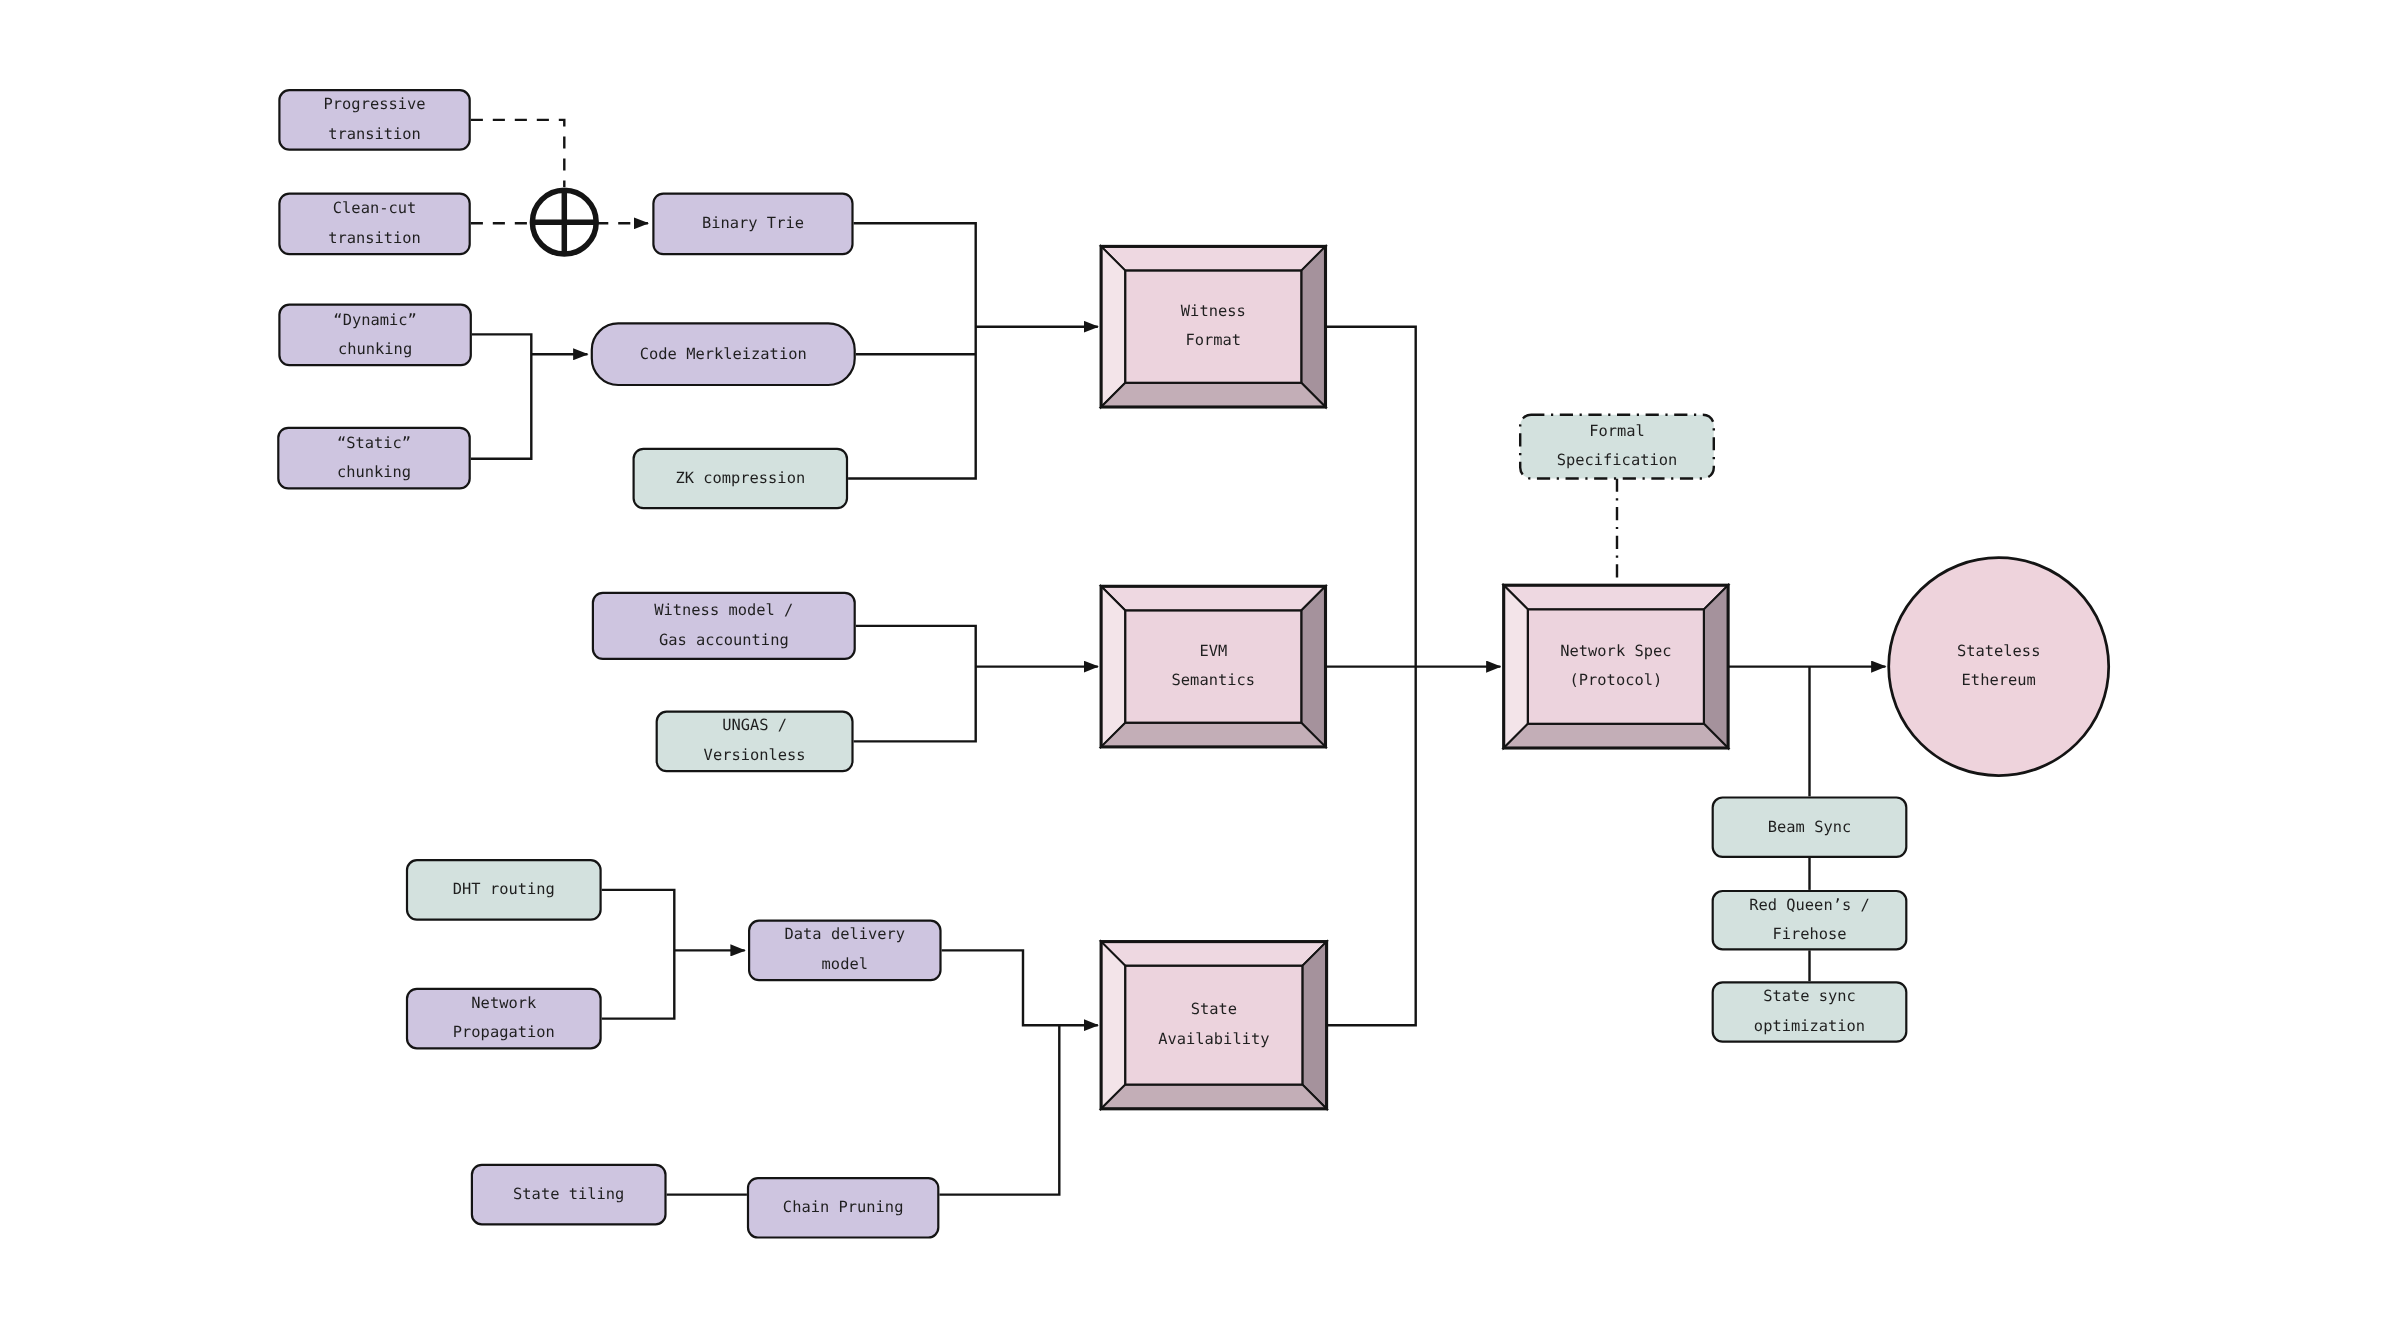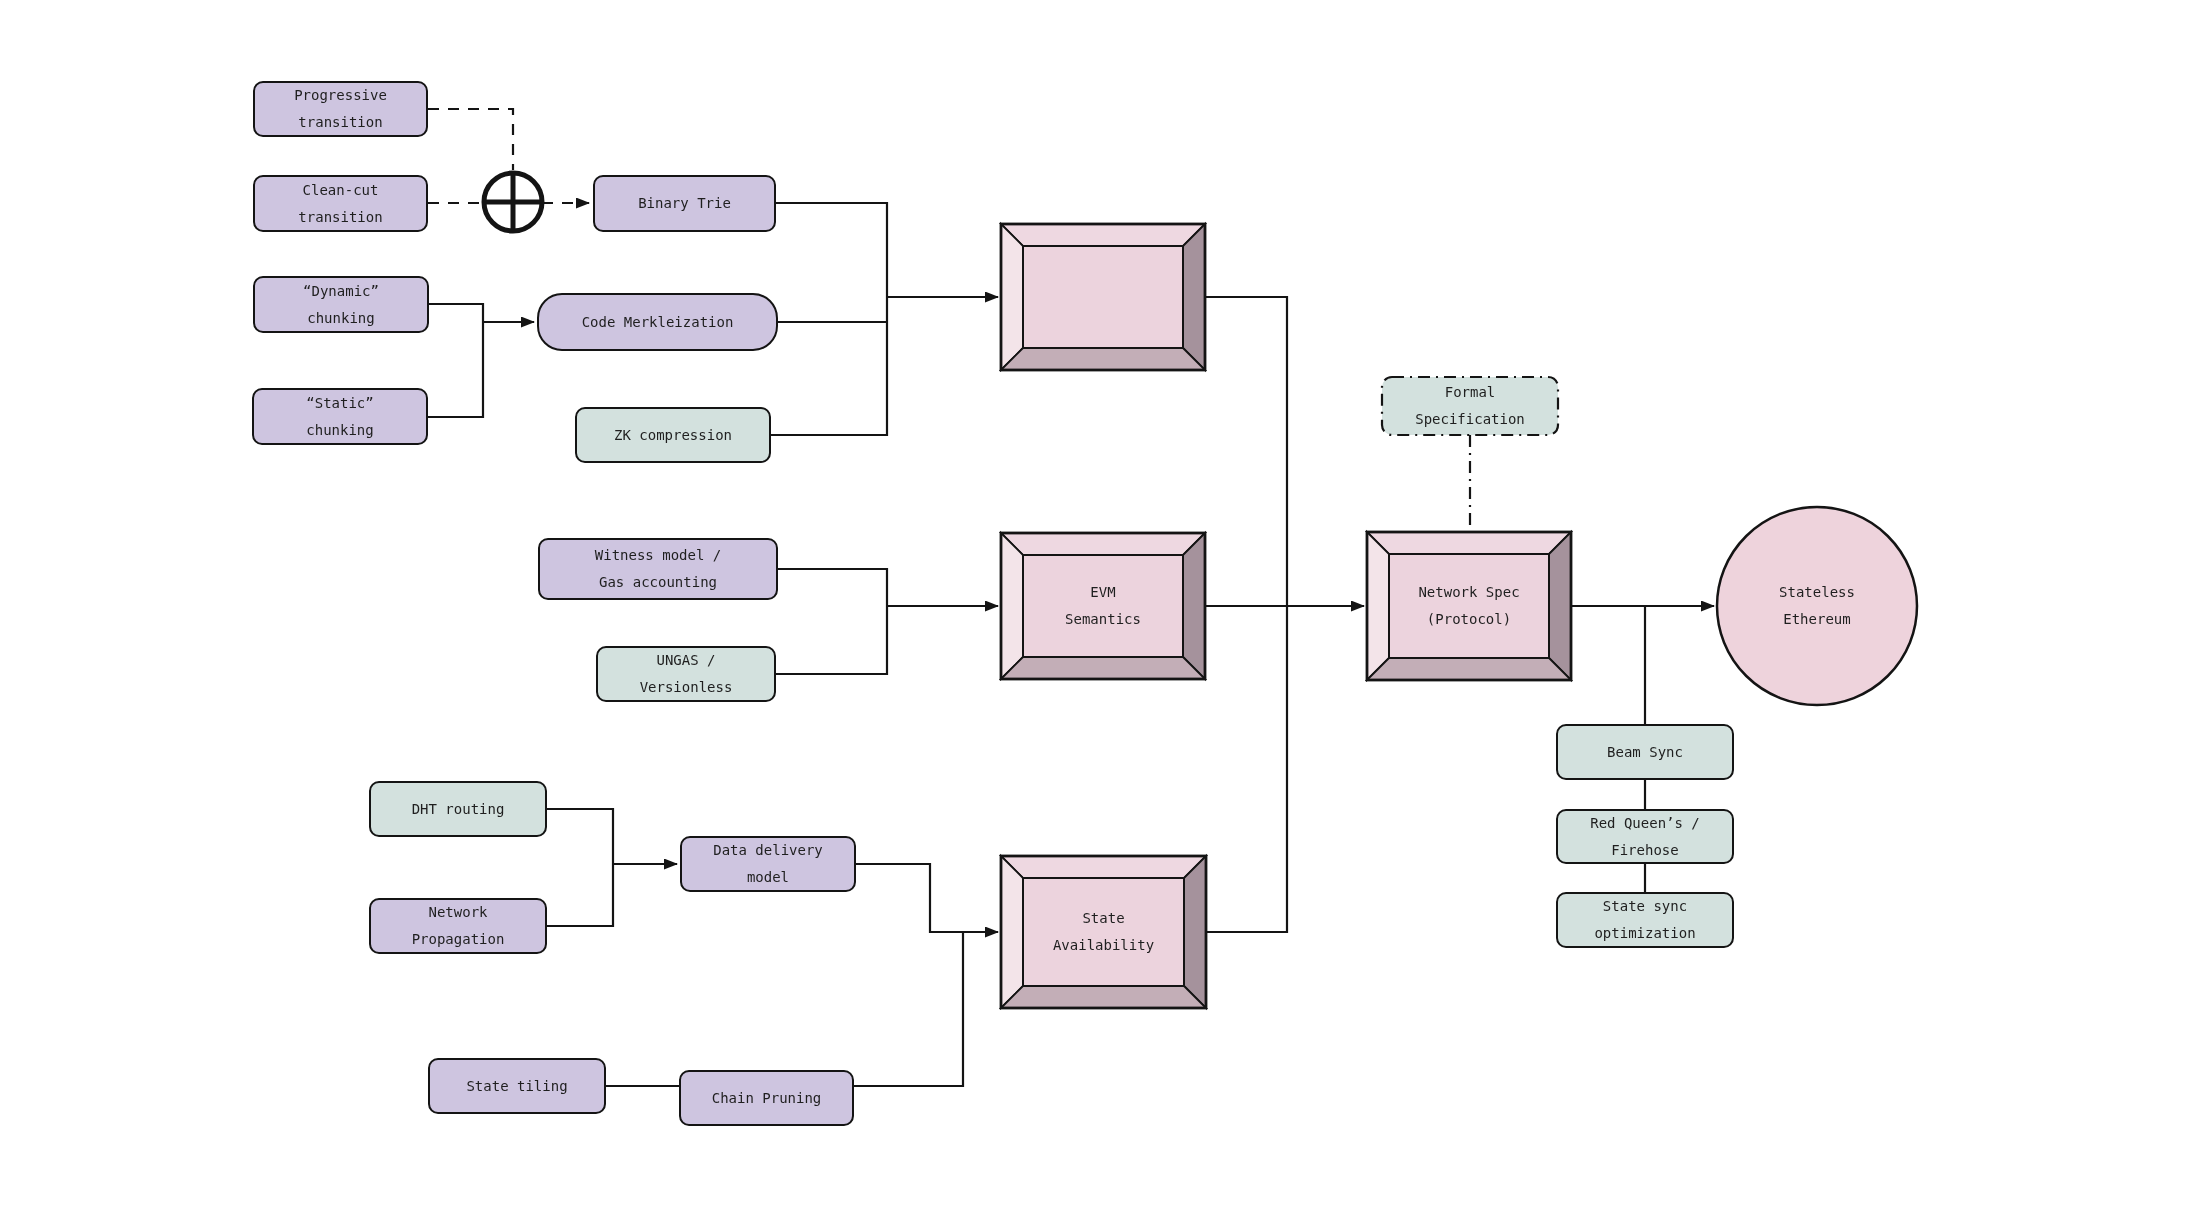--- a/index.html
+++ b/index.html
@@ -122,20 +122,22 @@
 transition</div>
   <div class="node purple" style="left:253px;top:175px;width:175px;height:57px;">Clean-cut
 transition</div>
   <div class="node purple" style="left:593px;top:175px;width:183px;height:57px;">Binary Trie</div>
   <div class="node purple" style="left:253px;top:276px;width:176px;height:57px;">“Dynamic”
 chunking</div>
   <div class="node purple" style="left:252px;top:388px;width:176px;height:57px;">“Static”
 chunking</div>
   <div class="node purple" style="left:537px;top:293px;width:241px;height:58px;border-radius:25px;">Code Merkleization</div>
   <div class="node green" style="left:575px;top:407px;width:196px;height:56px;">ZK compression</div>
+  <div class="node plain" style="left:1001px;top:224px;width:204px;height:146px;">Witness
+Format</div>
   <div class="node purple" style="left:538px;top:538px;width:240px;height:62px;">Witness model /
 Gas accounting</div>
   <div class="node green" style="left:596px;top:646px;width:180px;height:56px;">UNGAS /
 Versionless</div>
   <div class="node plain" style="left:1001px;top:533px;width:204px;height:146px;">EVM
 Semantics</div>
   <div class="node plain" style="left:1382px;top:377px;width:176px;height:58px;">Formal
 Specification</div>
   <div class="node plain" style="left:1367px;top:532px;width:204px;height:148px;">Network Spec
 (Protocol)</div>

